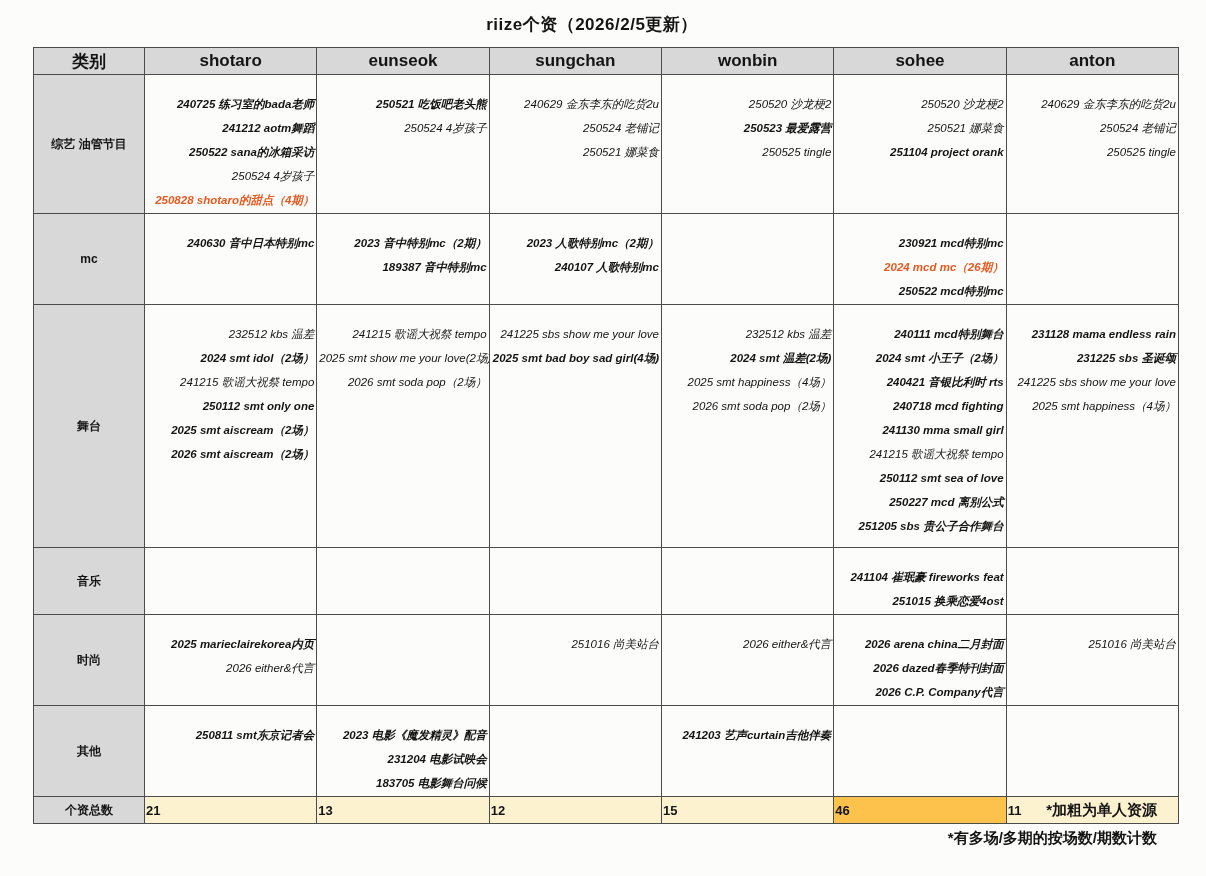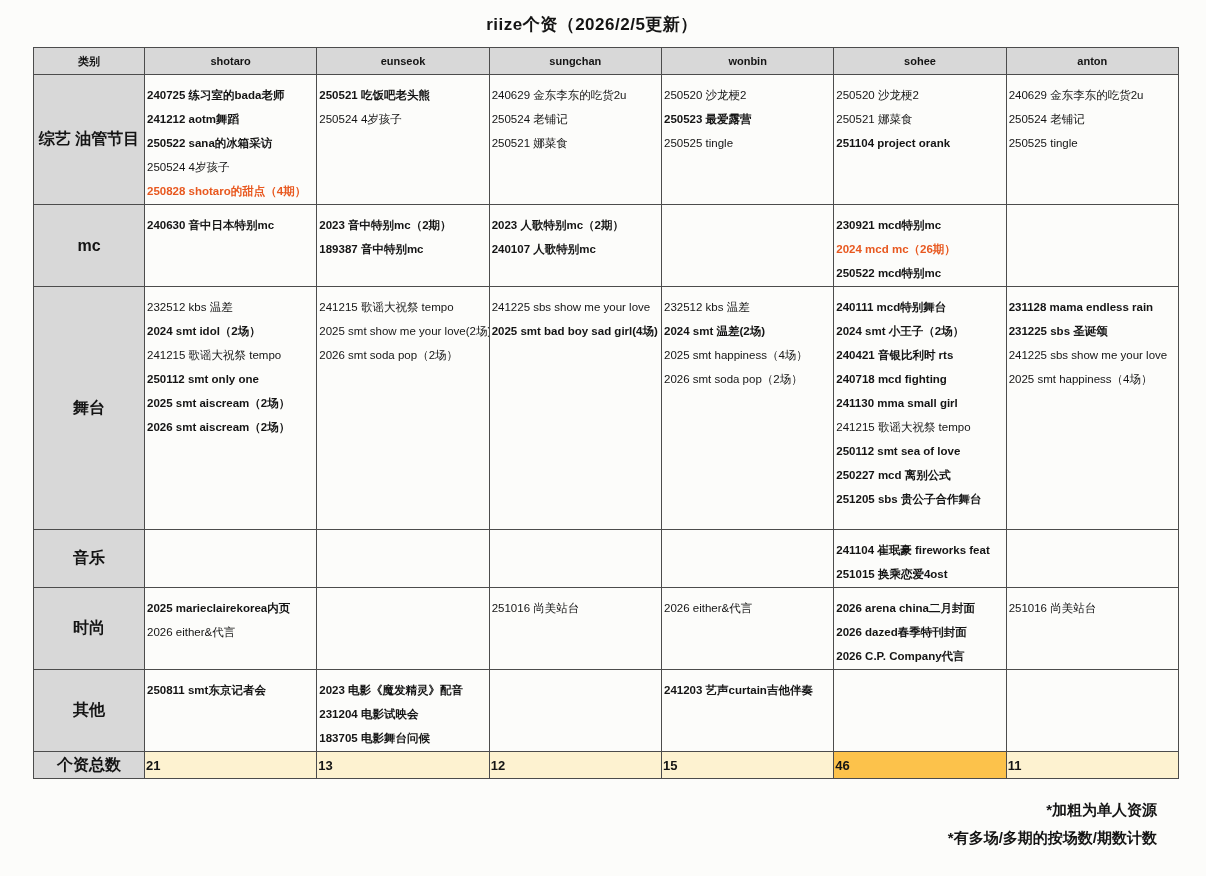--- a/index.html
+++ b/index.html
@@ -22,38 +22,39 @@
     border-collapse: collapse;
     table-layout: fixed;
     margin: 11px 0 0 33px;
     width: 1146px;
   }
   .grid th, .grid td { border: 1px solid #4c4c4c; overflow: hidden; }
   col.c-cat { width: 111px; }
   thead th {
     background: var(--header-bg, #d8d8d8);
     height: 27px;
-    font-size: 11px;
+    font-size: 17px;
     font-weight: bold;
     text-align: center;
     vertical-align: middle;
     margin-top: 8px;
   }
   td.cat {
     background: var(--header-bg, #d8d8d8);
-    font-size: 16px;
+    font-size: 12px;
     font-weight: bold;
     text-align: center;
     vertical-align: middle;
     padding: 0 2px;
   }
   td.mem {
     vertical-align: top;
-    text-align: left;
-    padding: 8px 2px 1px;
+    text-align: right;
+    padding: 17px 2px 1px;
+    font-style: italic;
   }
   tbody tr.r1 td.mem { padding-top: 0; }
   .entry { font-size: 11.5px; line-height: 24px; white-space: nowrap; }
   .entry.b { font-weight: bold; }
   .entry.o { color: var(--accent, #e8581f); font-weight: bold; }
   tbody tr.r0 td { height: 128px; }
   tbody tr.r1 td { height: 27px; }
   tbody tr.r2 td { height: 73px; }
   tbody tr.r3 td { height: 243px; }
   tbody tr.r4 td { height: 55px; }

